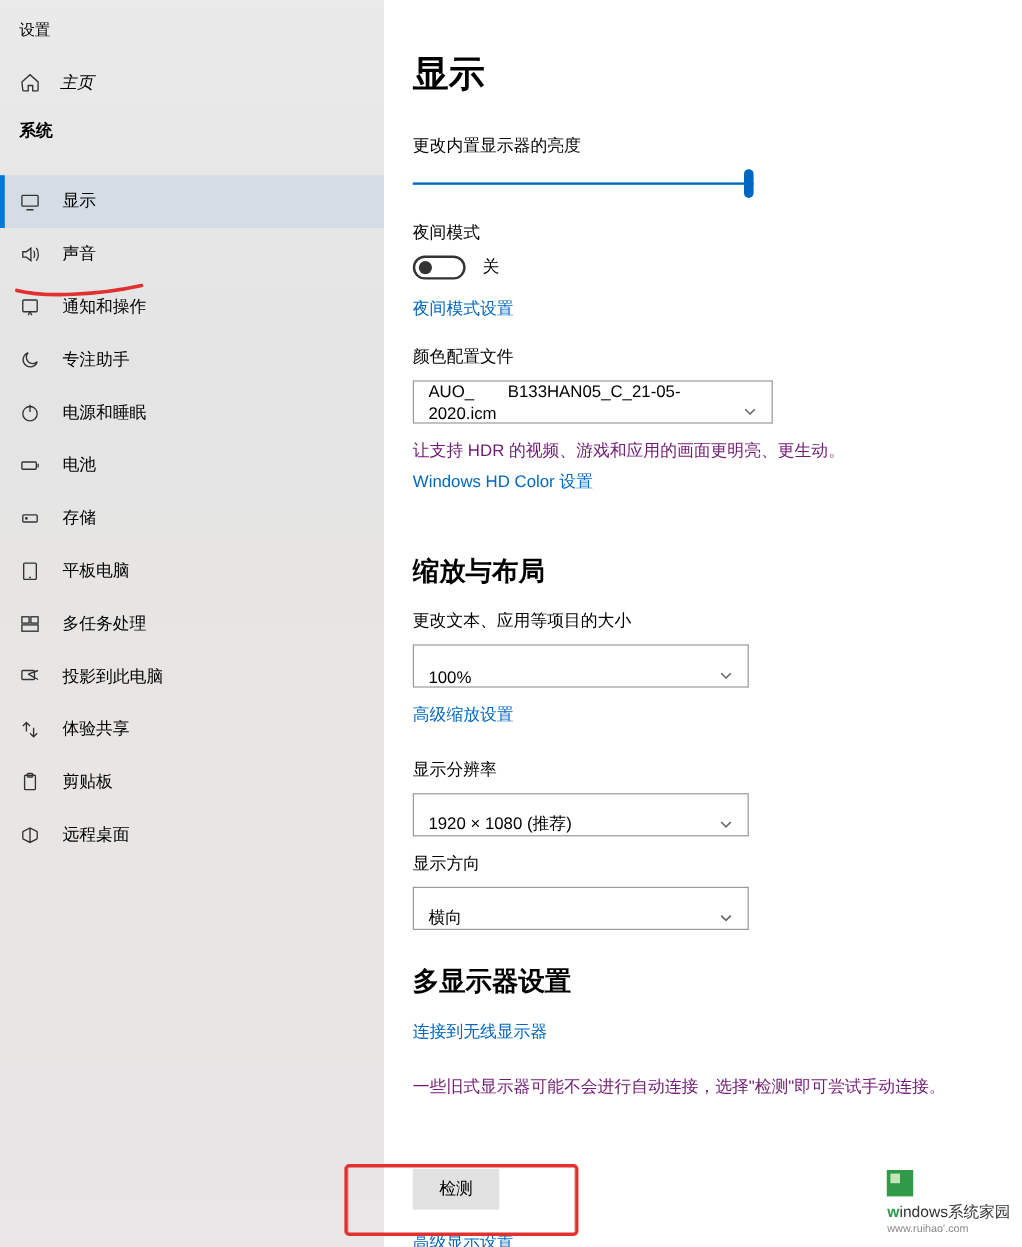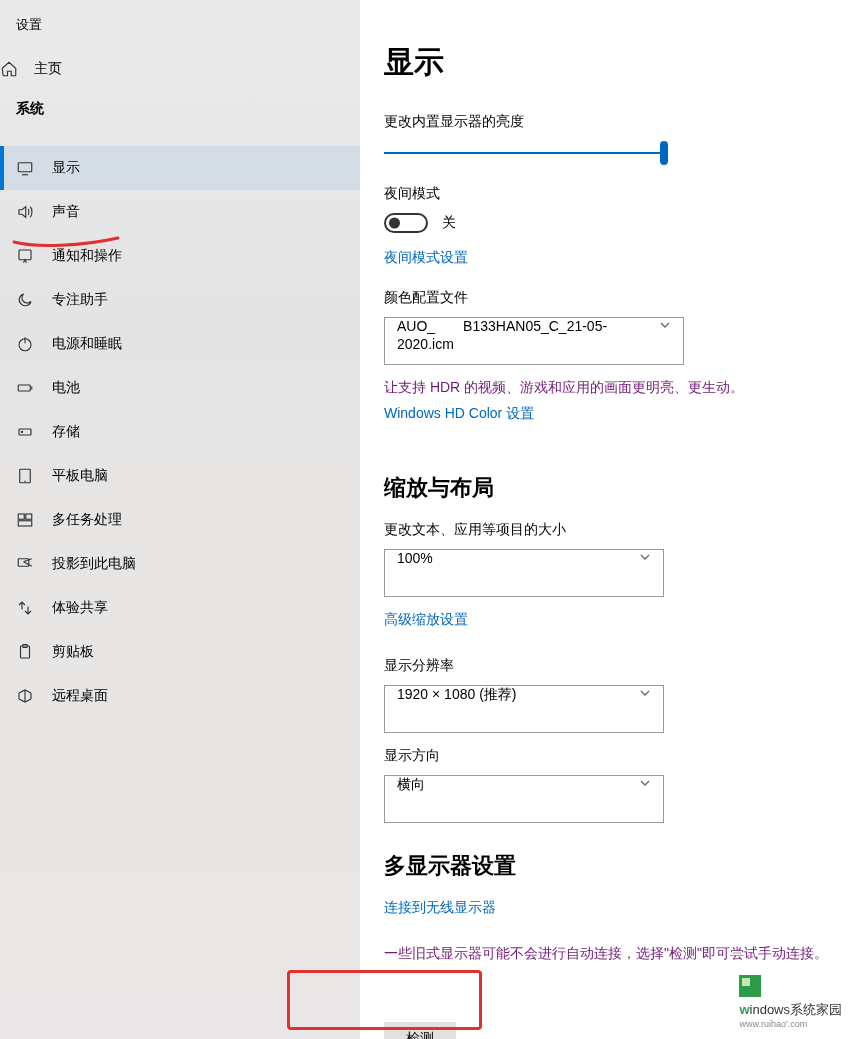--- a/index.html
+++ b/index.html
@@ -9,36 +9,37 @@
       color: #000;
       width: 852px;
       height: 1039px;
       overflow: hidden;
       display: flex;
       background: #f0f0f0;
       position: relative;
     }
     
     .sidebar {
-      width: 360px;
+      width: 320px;
       height: 100%;
       background: linear-gradient(180deg, #eaeaea 0%, #e4e4e4 30%, #e8e6e4 60%, #e8e6e6 100%);
       padding-top: 8px;
       position: relative;
     }
     .sidebar-title {
       font-size: 13px;
       padding: 8px 16px 16px;
       color: #000;
     }
     .home-row {
       display: flex;
-      padding: 10px 0;
+      padding: 10px 16px;
       gap: 16px;
       cursor: default;
+      font-style: italic;
     }
     .home-row span.label { font-size: 14px; }
     .icon {
       width: 18px;
       height: 18px;
       display: inline-flex;
       align-items: center;
       justify-content: center;
       color: #333;
       flex-shrink: 0;
@@ -172,24 +173,24 @@
     }
     .link {
       color: #0067c0;
       font-size: 14px;
       cursor: pointer;
       display: inline-block;
       margin-bottom: 22px;
     }
     .select {
       width: 300px;
-      height: 48px;
+      height: 36px;
       border: 1px solid #999;
       display: flex;
-      align-items: flex-start;
+      align-items: flex-end;
       justify-content: space-between;
       padding: 0 12px;
       font-size: 14px;
       cursor: pointer;
       background: #fff;
       margin-bottom: 14px;
     }
     .select.small { width: 280px; }
     .chev {
       color: #666;

